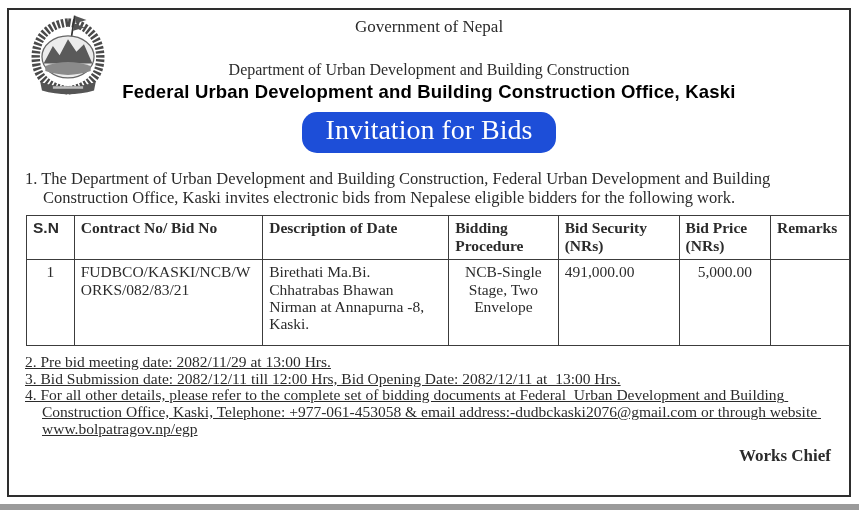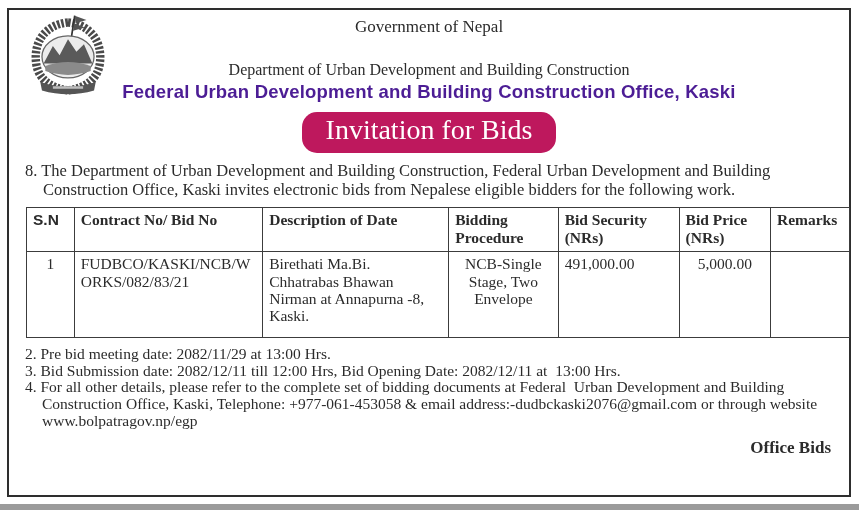--- a/index.html
+++ b/index.html
@@ -32,27 +32,27 @@
   .hdr { text-align: center; }
   .hdr-line1 { margin-top: 8px;  font-size: 17px; line-height: 1.1; }
   .hdr-line2 { margin-top: 2px;  font-size: 17px; line-height: 1.1; }
   .hdr-line3 { margin-top: 24px;  font-size: 16px; line-height: 1.1; }
   .hdr-line4 {
     margin-top: 4px;
     font-family: "Liberation Sans", sans-serif;
     font-weight: bold;
     font-size: 18.5px;
     letter-spacing: 0.2px;
-    color: #4c1d95;
+    color: #000000;
     line-height: 1.1;
   }
   .badge {
     display: table;
-    margin: 9px auto 8px auto;
-    background: #be185d;
+    margin: 9px auto 16px auto;
+    background: #1d4ed8;
     color: #ffffff;
     font-size: 28px;
     line-height: 1.0;
     padding: 4px 24px 9px 24px;
     border-radius: 15px;
   }
   .pubdate {
     margin-top: 5px;
     text-align: center;
     font-weight: bold;
@@ -101,21 +101,21 @@
   td.cell-remarks { }
   tr.data-row td { height: 86px; }
   .col-sn       { width: 5.8%; }
   .col-contract { width: 22.9%; }
   .col-desc     { width: 22.6%; }
   .col-proc     { width: 13.3%; }
   .col-security { width: 14.7%; }
   .col-price    { width: 11.1%; }
   .col-remarks  { width: 9.6%; }
   
-  .notes { margin: 8px 10px 0 16px; }
+  .notes { margin: 8px 10px 0 16px; text-decoration: underline; }
   .note {
     font-size: 15.5px;
     line-height: 1.07;
     padding-left: 17px;
     text-indent: -17px;
     white-space: pre-wrap;
   }
   .signature {
     margin: 9px 18px 0 0;
     text-align: right;
@@ -149,21 +149,21 @@
 
   <div class="hdr">
     <div class="hdr-line1">Government of Nepal</div>
     <div class="hdr-line3">Department of Urban Development and Building Construction</div>
     <div class="hdr-line4">Federal Urban Development and Building Construction Office, Kaski</div>
   </div>
 
   <div class="badge">Invitation for Bids</div>
 
 
-  <div class="intro">8. The Department of Urban Development and Building Construction, Federal Urban Development and Building Construction Office, Kaski invites electronic bids from Nepalese eligible bidders for the following work.</div>
+  <div class="intro">1. The Department of Urban Development and Building Construction, Federal Urban Development and Building Construction Office, Kaski invites electronic bids from Nepalese eligible bidders for the following work.</div>
 
   <table class="bids">
     <thead>
       <tr>
         <th class="col-sn">S.N</th>
         <th class="col-contract">Contract No/ Bid No</th>
         <th class="col-desc">Description of Date</th>
         <th class="col-proc">Bidding Procedure</th>
         <th class="col-security">Bid Security (NRs)</th>
         <th class="col-price">Bid Price (NRs)</th>
@@ -182,17 +182,17 @@
       </tr>
     </tbody>
   </table>
 
   <div class="notes">
     <div class="note">2. Pre bid meeting date: 2082/11/29 at 13:00 Hrs.</div>
     <div class="note">3. Bid Submission date: 2082/12/11 till 12:00 Hrs, Bid Opening Date: 2082/12/11 at  13:00 Hrs.</div>
     <div class="note">4. For all other details, please refer to the complete set of bidding documents at Federal  Urban Development and Building Construction Office, Kaski, Telephone: +977-061-453058 &amp; email address:-dudbckaski2076@gmail.com or through website www.bolpatragov.np/egp</div>
   </div>
 
-  <div class="signature">Office Bids</div>
+  <div class="signature">Works Chief</div>
 
 </div>
 
 <div class="bottom-bar"></div>
 
 </body></html>

